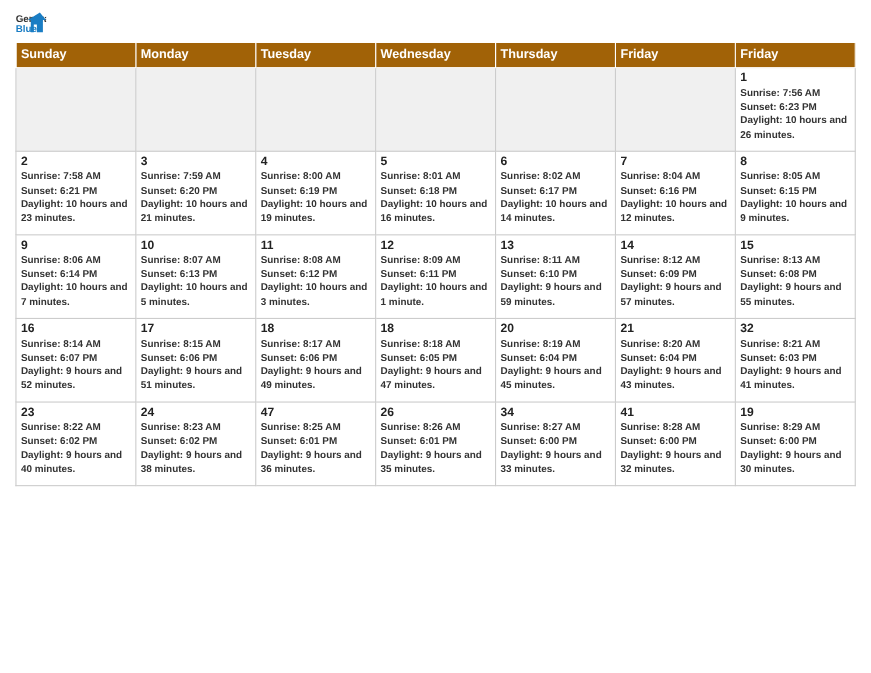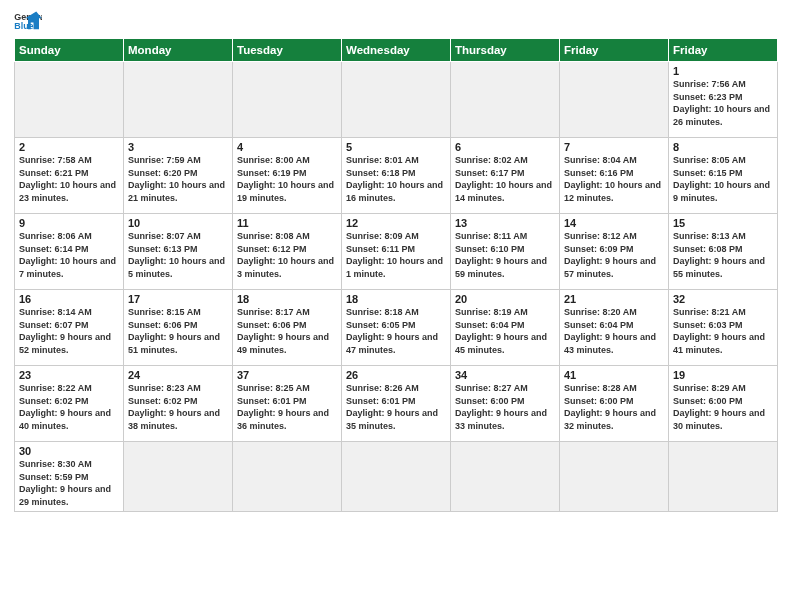--- a/index.html
+++ b/index.html
@@ -43,21 +43,21 @@
     .location {
       font-size: 14px;
       color: #444;
     }
     .calendar {
       width: 100%;
       border-collapse: collapse;
       table-layout: fixed;
     }
     .calendar th {
-      background: #15803d;
+      background: #a16207;
       color: #fff;
       font-size: 11.5px;
       font-weight: bold;
       padding: 5px 4px;
       text-align: left;
       border: 1px solid #fff;
     }
     .calendar td {
       border: 1px solid #ccc;
       vertical-align: top;
@@ -223,47 +223,35 @@
         <tr>
           <td>
             <span class="day-num">23</span>
             <div class="day-info">Sunrise: 8:22 AM<br>Sunset: 6:02 PM<br>Daylight: 9 hours and 40 minutes.</div>
           </td>
           <td>
             <span class="day-num">24</span>
             <div class="day-info">Sunrise: 8:23 AM<br>Sunset: 6:02 PM<br>Daylight: 9 hours and 38 minutes.</div>
           </td>
           <td>
-            <span class="day-num">37</span>
+            <span class="day-num">47</span>
             <div class="day-info">Sunrise: 8:25 AM<br>Sunset: 6:01 PM<br>Daylight: 9 hours and 36 minutes.</div>
           </td>
           <td>
             <span class="day-num">26</span>
             <div class="day-info">Sunrise: 8:26 AM<br>Sunset: 6:01 PM<br>Daylight: 9 hours and 35 minutes.</div>
           </td>
           <td>
             <span class="day-num">34</span>
             <div class="day-info">Sunrise: 8:27 AM<br>Sunset: 6:00 PM<br>Daylight: 9 hours and 33 minutes.</div>
           </td>
           <td>
             <span class="day-num">41</span>
             <div class="day-info">Sunrise: 8:28 AM<br>Sunset: 6:00 PM<br>Daylight: 9 hours and 32 minutes.</div>
           </td>
           <td>
             <span class="day-num">19</span>
             <div class="day-info">Sunrise: 8:29 AM<br>Sunset: 6:00 PM<br>Daylight: 9 hours and 30 minutes.</div>
           </td>
-        </tr>
-        <tr class="last-row">
-          <td>
-            <span class="day-num">30</span>
-            <div class="day-info">Sunrise: 8:30 AM<br>Sunset: 5:59 PM<br>Daylight: 9 hours and 29 minutes.</div>
-          </td>
-          <td class="empty"></td>
-          <td class="empty"></td>
-          <td class="empty"></td>
-          <td class="empty"></td>
-          <td class="empty"></td>
-          <td class="empty"></td>
         </tr>
       </tbody>
   </table>
 </div>
 
 </body></html>

